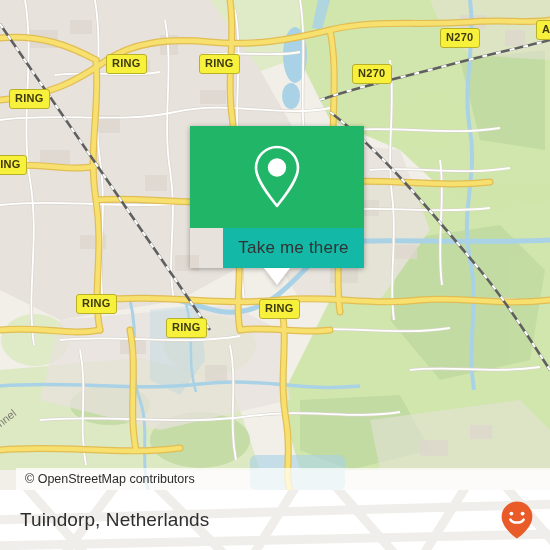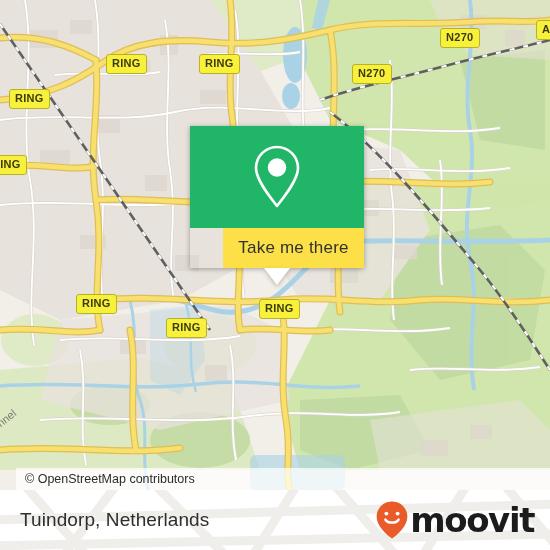--- a/index.html
+++ b/index.html
@@ -65,21 +65,21 @@
   }
   #callout-header {
     height: 102px;
     background: #21b567;
     display: flex;
     align-items: center;
     justify-content: center;
   }
   #callout-footer {
     height: 40px;
-    background: #fde047;
+    background: #14b8a6;
     display: flex;
     align-items: center;
     justify-content: center;
     margin-left: 33px;
   }
   #callout-label {
     color: #323232;
     font-family: "Liberation Sans", sans-serif;
     font-size: 17px;
     letter-spacing: 0.2px;
@@ -399,17 +399,16 @@
       </g>
     </svg>
     <div id="place-name">Tuindorp, Netherlands</div>
     <div id="brand-logo">
       <svg width="34" height="40" viewBox="0 0 34 40">
         <path d="M17 1.5 C8.4 1.5 1.6 8.3 1.6 16.8 C1.6 26.4 12.3 35.5 17 38.5 C21.7 35.5 32.4 26.4 32.4 16.8 C32.4 8.3 25.6 1.5 17 1.5 Z" fill="#ea5b2a"></path>
         <circle cx="11.4" cy="13.6" r="1.95" fill="#ffffff"></circle>
         <circle cx="22.6" cy="13.6" r="1.95" fill="#ffffff"></circle>
         <path d="M10.4 19.6 C12.6 23.6 21.4 23.6 23.6 19.6" fill="none" stroke="#ffffff" stroke-width="2.5" stroke-linecap="round"></path>
       </svg>
-      <span id="brand-wordmark">moovit</span>
     </div>
   </div>
 
 </div>
 
 </body></html>

